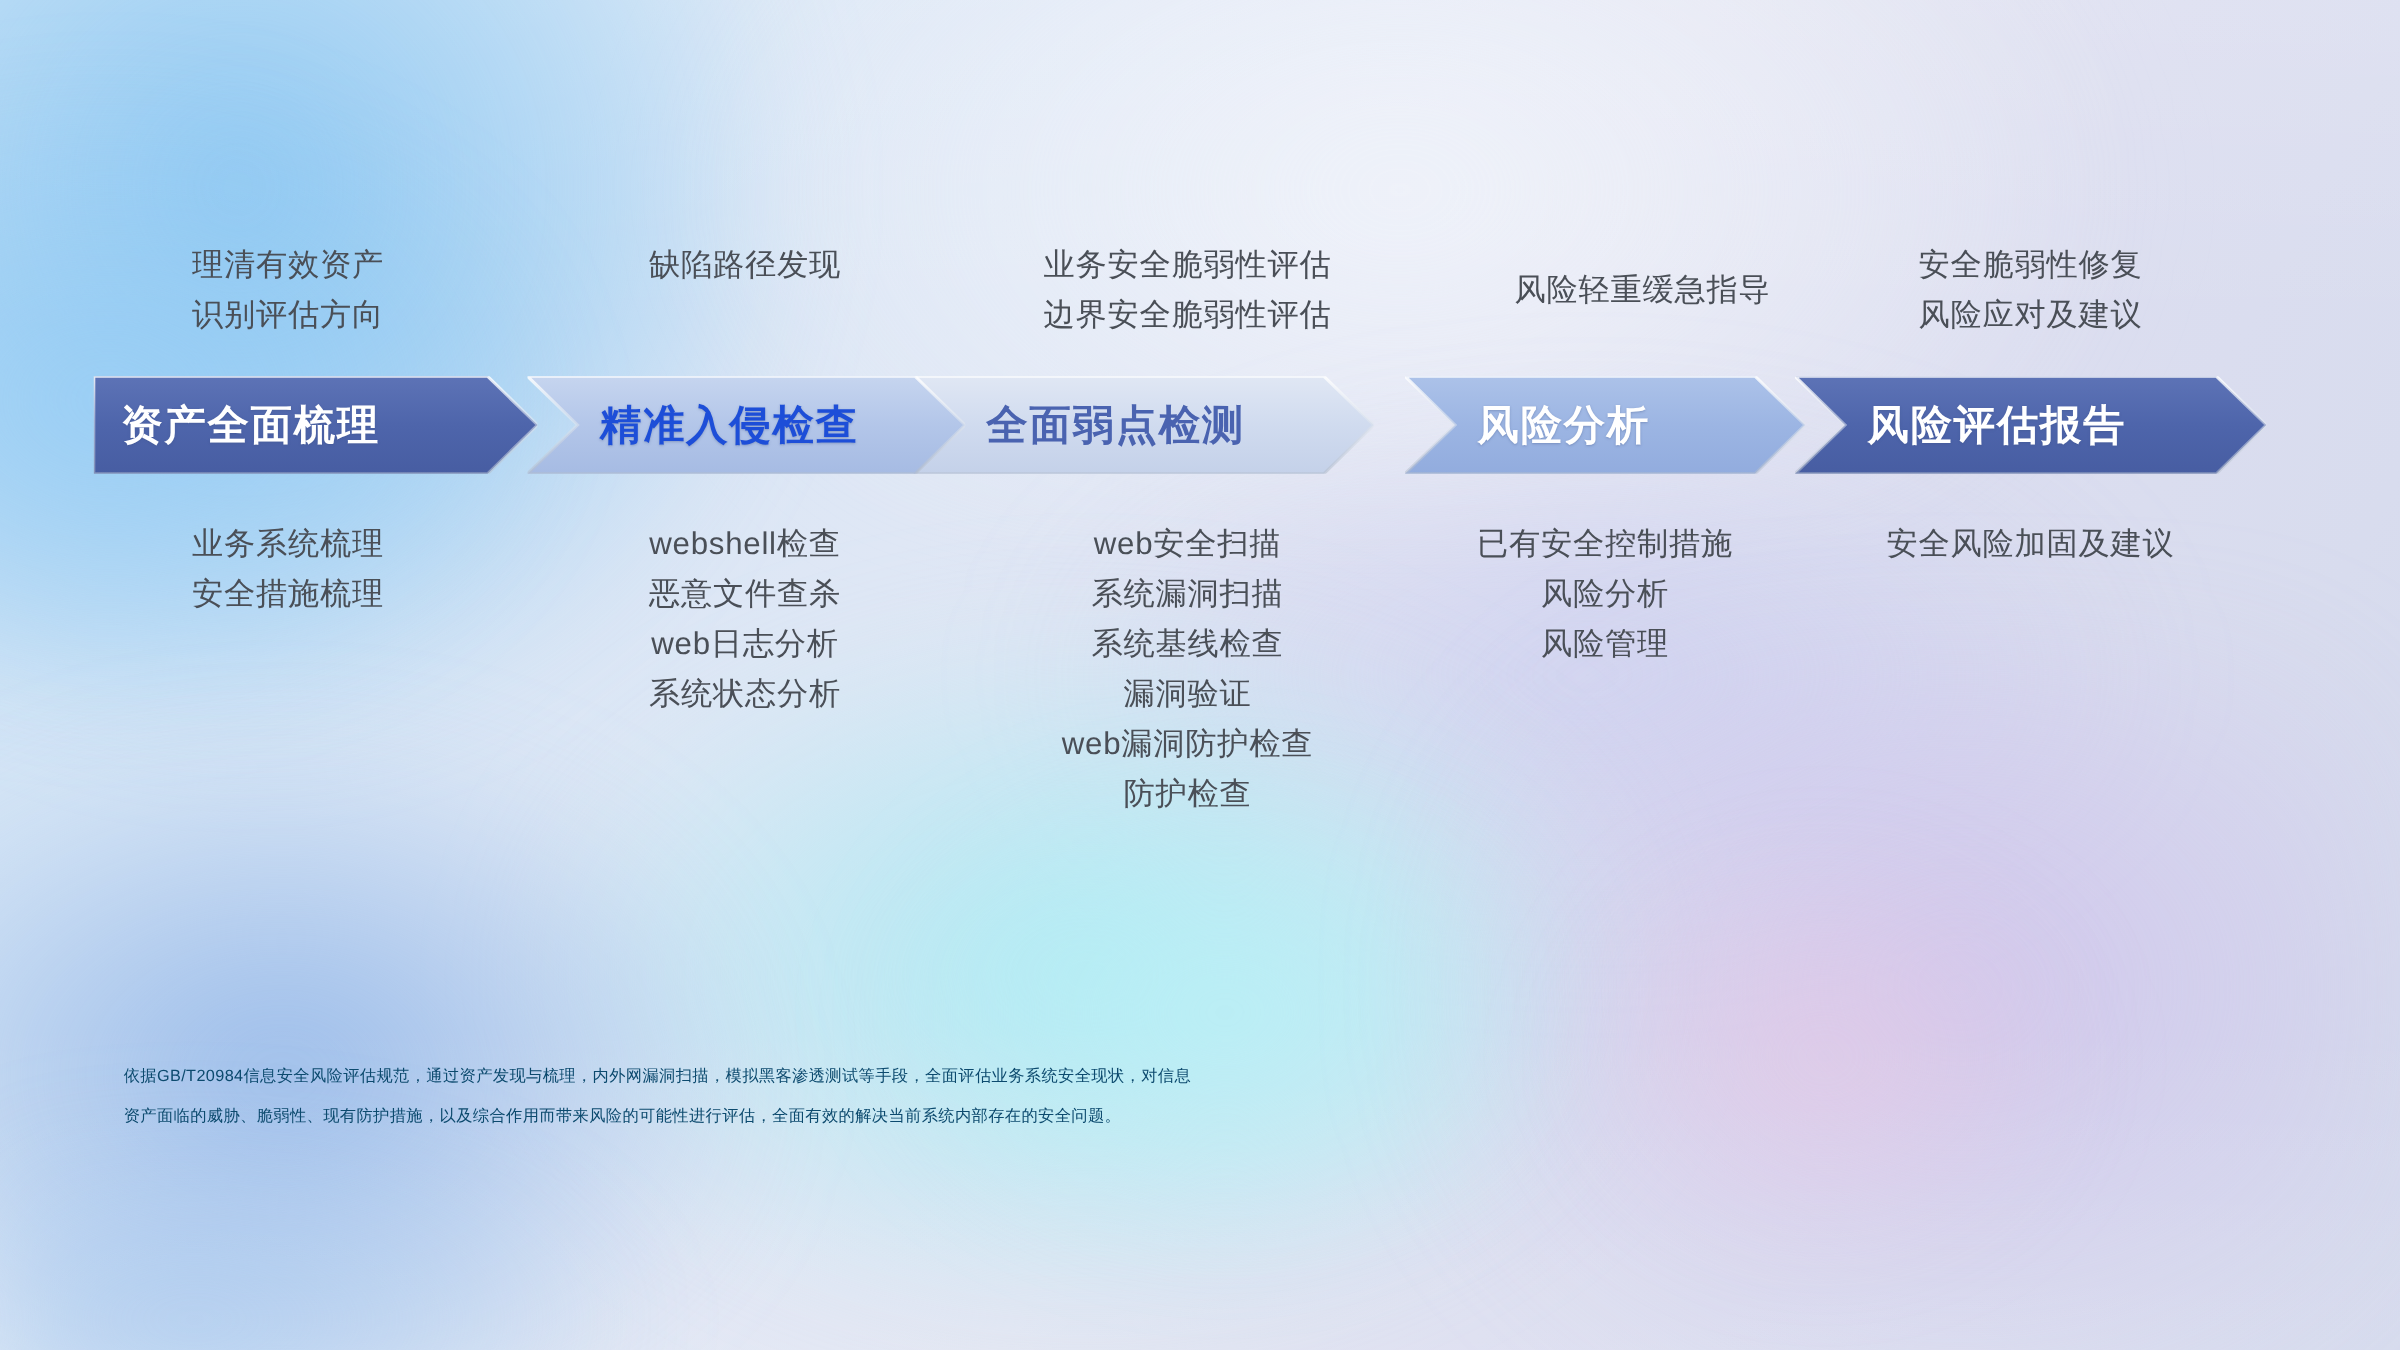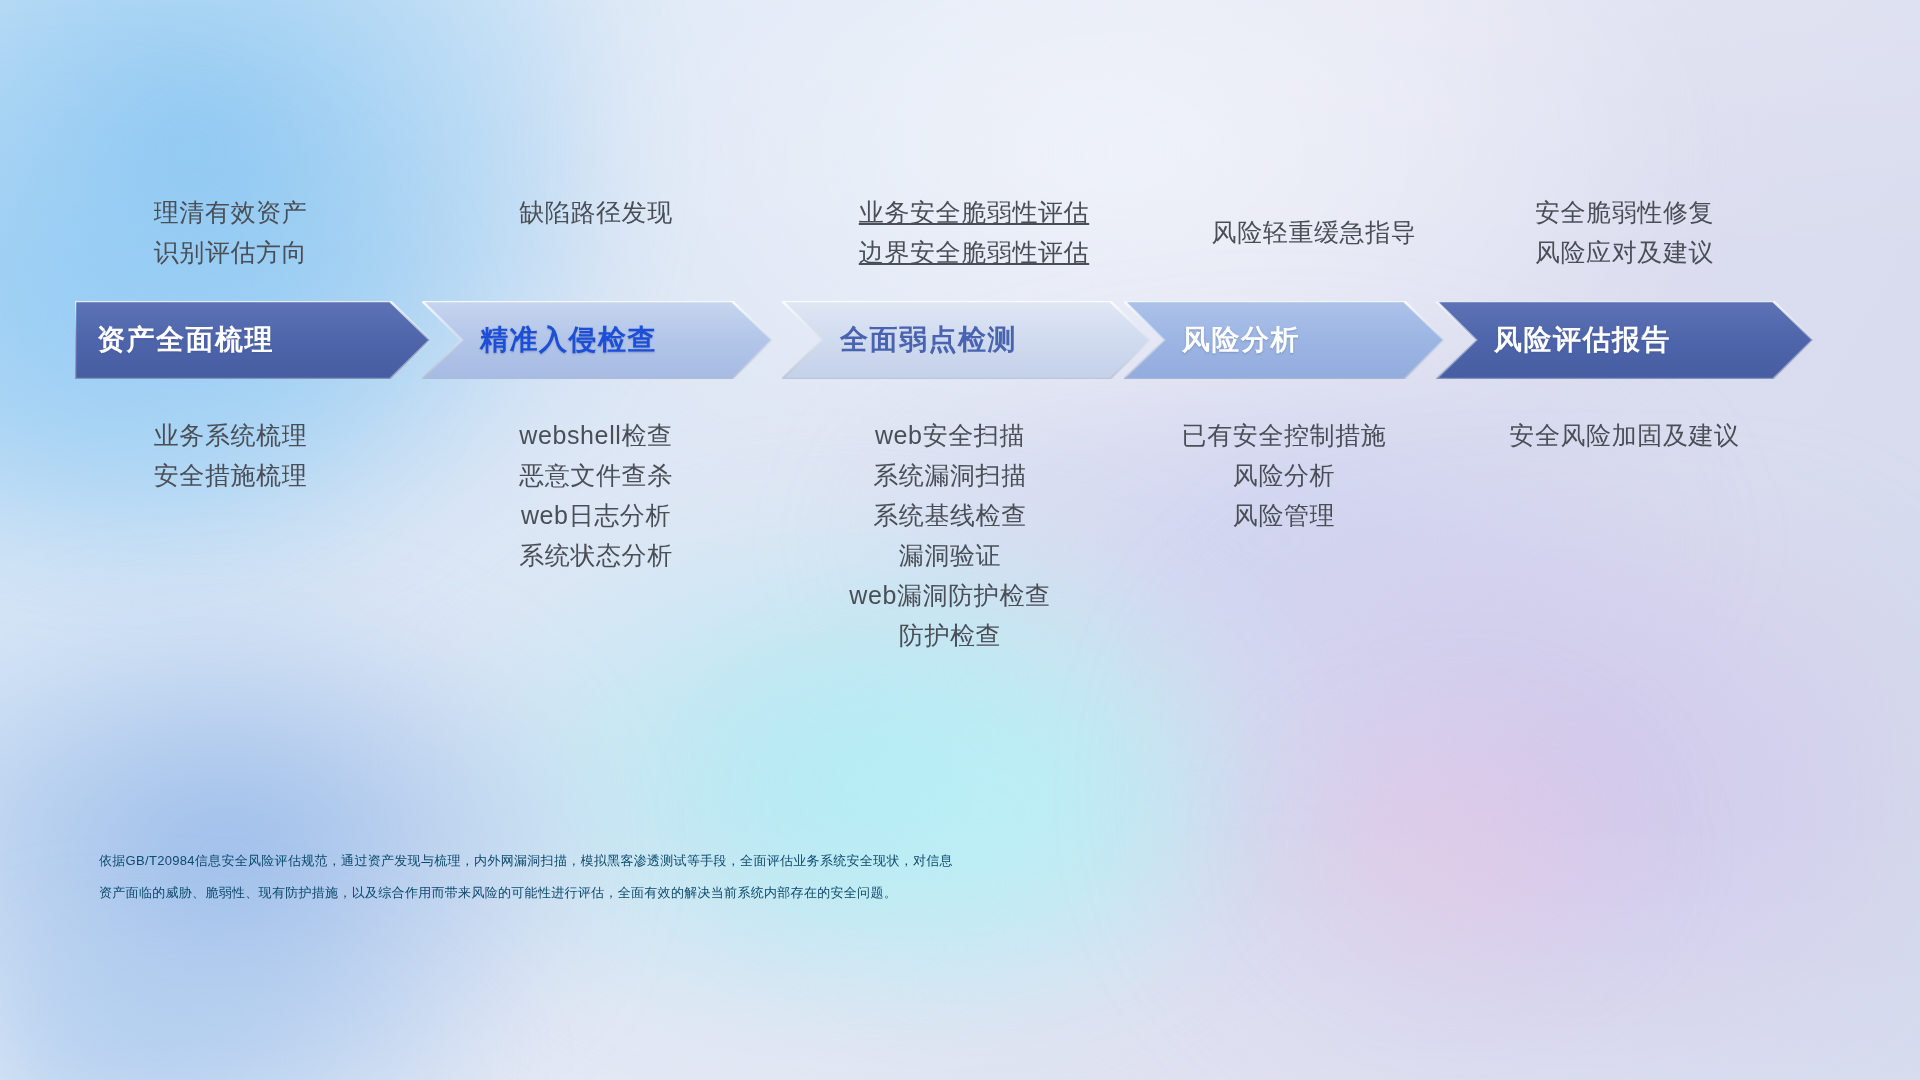--- a/index.html
+++ b/index.html
@@ -99,21 +99,21 @@
 
   
   #band { position:absolute; left:75px; top:301px; width:1770px; height:78px; }
   .seg {
     position:absolute; top:0; height:78px;
     display:flex; align-items:center;
   }
   .seg .shape { position:absolute; inset:0; }
   .seg .label {
     position:relative;
-    font-size:28px;
+    font-size:33px;
     font-weight:bold;
     letter-spacing:1.5px;
     white-space:nowrap;
     z-index:3;
   }
 
   .footer {
     position:absolute;
     left:99px; top:845px; width:1420px;
     font-size:13px;
@@ -148,21 +148,21 @@
         <span class="line">理清有效资产</span>
         <span class="line">识别评估方向</span>
       </div>
     </div>
   <div class="col-top" id="top-1" style="left: 0px; width: 1920px; top: 192px; text-align: center;">
       <div style="position: absolute; left: 296px; width: 600px;">
         <span class="line">缺陷路径发现</span>
       </div>
     </div>
   <div class="col-top" id="top-2" style="left: 0px; width: 1920px; top: 192px; text-align: center;">
-      <div style="position: absolute; left: 674px; width: 600px; text-decoration: underline;">
+      <div style="position: absolute; left: 650px; width: 600px;">
         <span class="line">业务安全脆弱性评估</span>
         <span class="line">边界安全脆弱性评估</span>
       </div>
     </div>
   <div class="col-top" id="top-3" style="left: 0px; width: 1920px; top: 212px; text-align: center;">
       <div style="position: absolute; left: 1014px; width: 600px;">
         <span class="line">风险轻重缓急指导</span>
       </div>
     </div>
   <div class="col-top" id="top-4" style="left: 0px; width: 1920px; top: 192px; text-align: center;">
@@ -202,21 +202,21 @@
             <linearGradient id="g1h" x1="0" y1="0" x2="0" y2="1">
               <stop offset="0" stop-color="rgba(255,255,255,.85)"></stop>
               <stop offset="0.45" stop-color="rgba(226,232,240,.55)"></stop>
               <stop offset="1" stop-color="rgba(178,188,203,.55)"></stop>
             </linearGradient>
           </defs>
           <polygon points="0,0 310,0 350,39 310,78 0,78 40,39" fill="url(#g1)" stroke="url(#g1h)" stroke-width="2.5"></polygon>
         </svg>
         <span class="label" style="color: #1d4ed8; margin-left: 58px; text-shadow: rgba(60, 80, 130, 0.35) 0px 1px 2px;">精准入侵检查</span>
       </div>
-      <div class="seg" style="left: 707px; width: 368px; z-index: 8;">
+      <div class="seg" style="left: 656px; width: 368px; z-index: 8;">
         <svg class="shape" width="368" height="78" viewBox="0 0 368 78">
           <defs>
             <linearGradient id="g2" x1="0" y1="0" x2="0" y2="1">
               <stop offset="0" stop-color="#e0e7f4"></stop>
               <stop offset="0.5" stop-color="#d0dbef"></stop>
               <stop offset="1" stop-color="#c4d1e9"></stop>
             </linearGradient>
             <linearGradient id="g2h" x1="0" y1="0" x2="0" y2="1">
               <stop offset="0" stop-color="rgba(255,255,255,.85)"></stop>
               <stop offset="0.45" stop-color="rgba(226,232,240,.55)"></stop>

